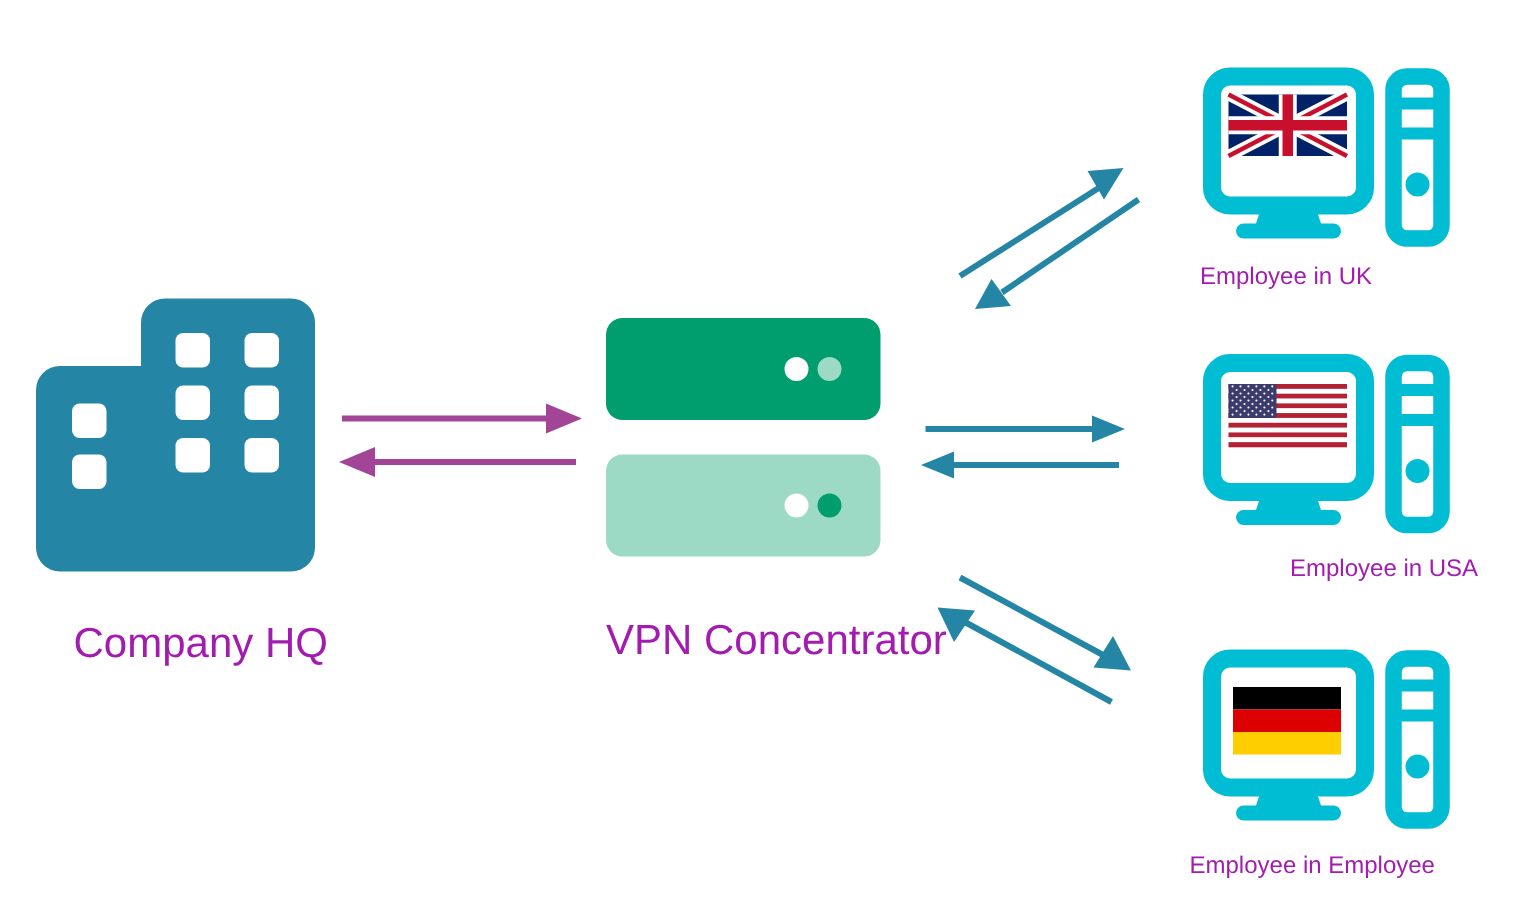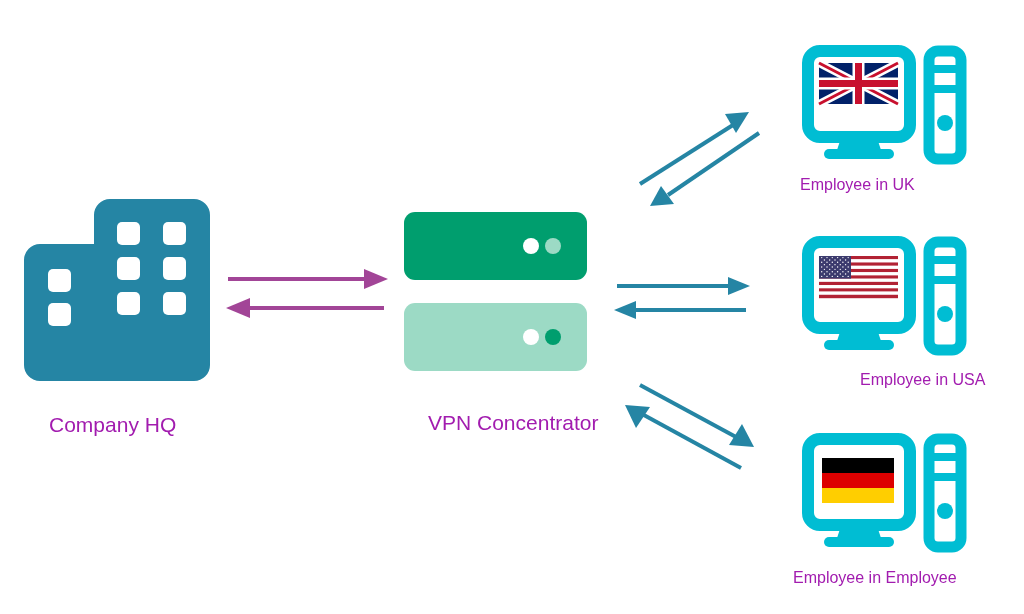--- a/index.html
+++ b/index.html
@@ -1,20 +1,20 @@
 <!DOCTYPE html>
 <html><head>
   <meta charset="utf-8">
   <style>
     html, body { margin: 0; padding: 0; background: #ffffff; }
     body { width: 1024px; height: 614px; position: relative; overflow: hidden;
            font-family: "Liberation Sans", "DejaVu Sans", sans-serif; color: #1a1a1a; }
     svg.canvas { position: absolute; left: 0; top: 0; }
     .label { position: absolute; white-space: nowrap; color: #a21caf; }
-    .label-lg { font-size: 21px; }
+    .label-lg { font-size: 28px; }
     .label-sm { font-size: 16px; }
   </style>
 </head>
 <body>
 
 <svg class="canvas" width="1024" height="614" viewBox="0 0 1024 614" xmlns="http://www.w3.org/2000/svg">
   <defs>
     <marker id="ah-purple" markerWidth="10" markerHeight="10" refX="8" refY="5" orient="auto" markerUnits="userSpaceOnUse">
       <path d="M0,0 L0,0"></path>
     </marker>
@@ -189,16 +189,16 @@
     <circle cx="143" cy="78" r="8" fill="#00bdd3"></circle>
     <g transform="translate(20,25)">
       <rect width="72" height="15" y="0" fill="#000000"></rect>
       <rect width="72" height="15" y="15" fill="#dd0000"></rect>
       <rect width="72" height="15" y="30" fill="#ffce00"></rect>
     </g>
   </g>
 </svg>
 
 <div class="label label-lg" style="left:49px; top:413px;">Company HQ</div>
-<div class="label label-lg" style="left:404px; top:411px;margin-left:24px;">VPN Concentrator</div>
+<div class="label label-lg" style="left:404px; top:411px;">VPN Concentrator</div>
 <div class="label label-sm" style="left:800px; top:176px;">Employee in UK</div>
 <div class="label label-sm" style="left:846px; top:371px;margin-left:14px;">Employee in USA</div>
 <div class="label label-sm" style="left:793px; top:569px;">Employee in Employee</div>
 
 </body></html>

